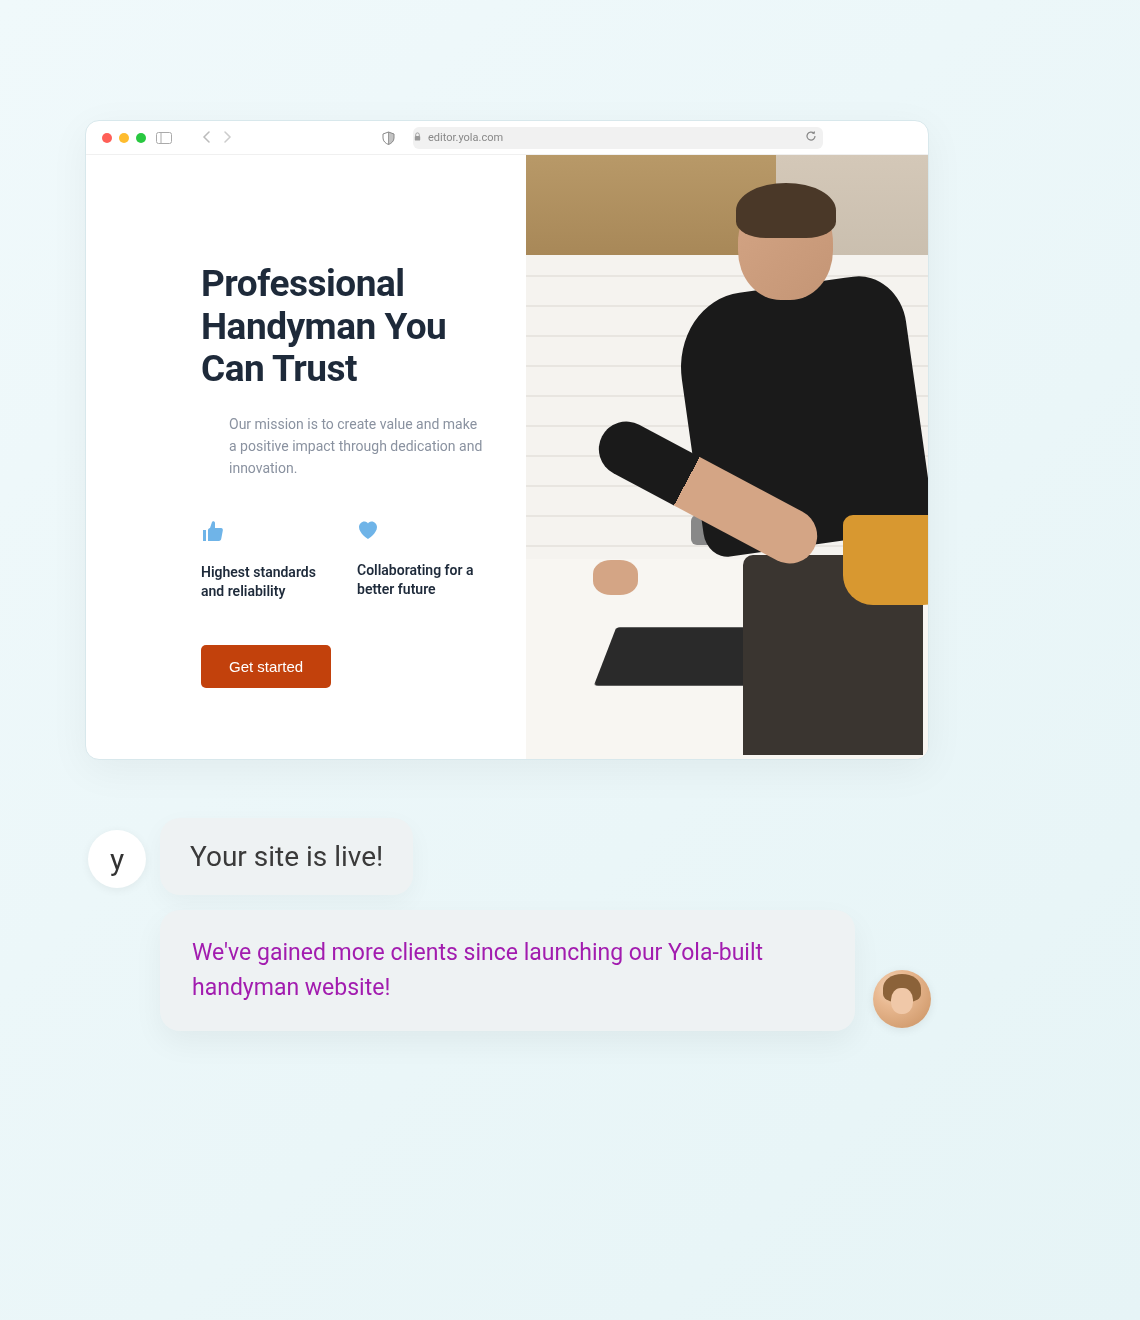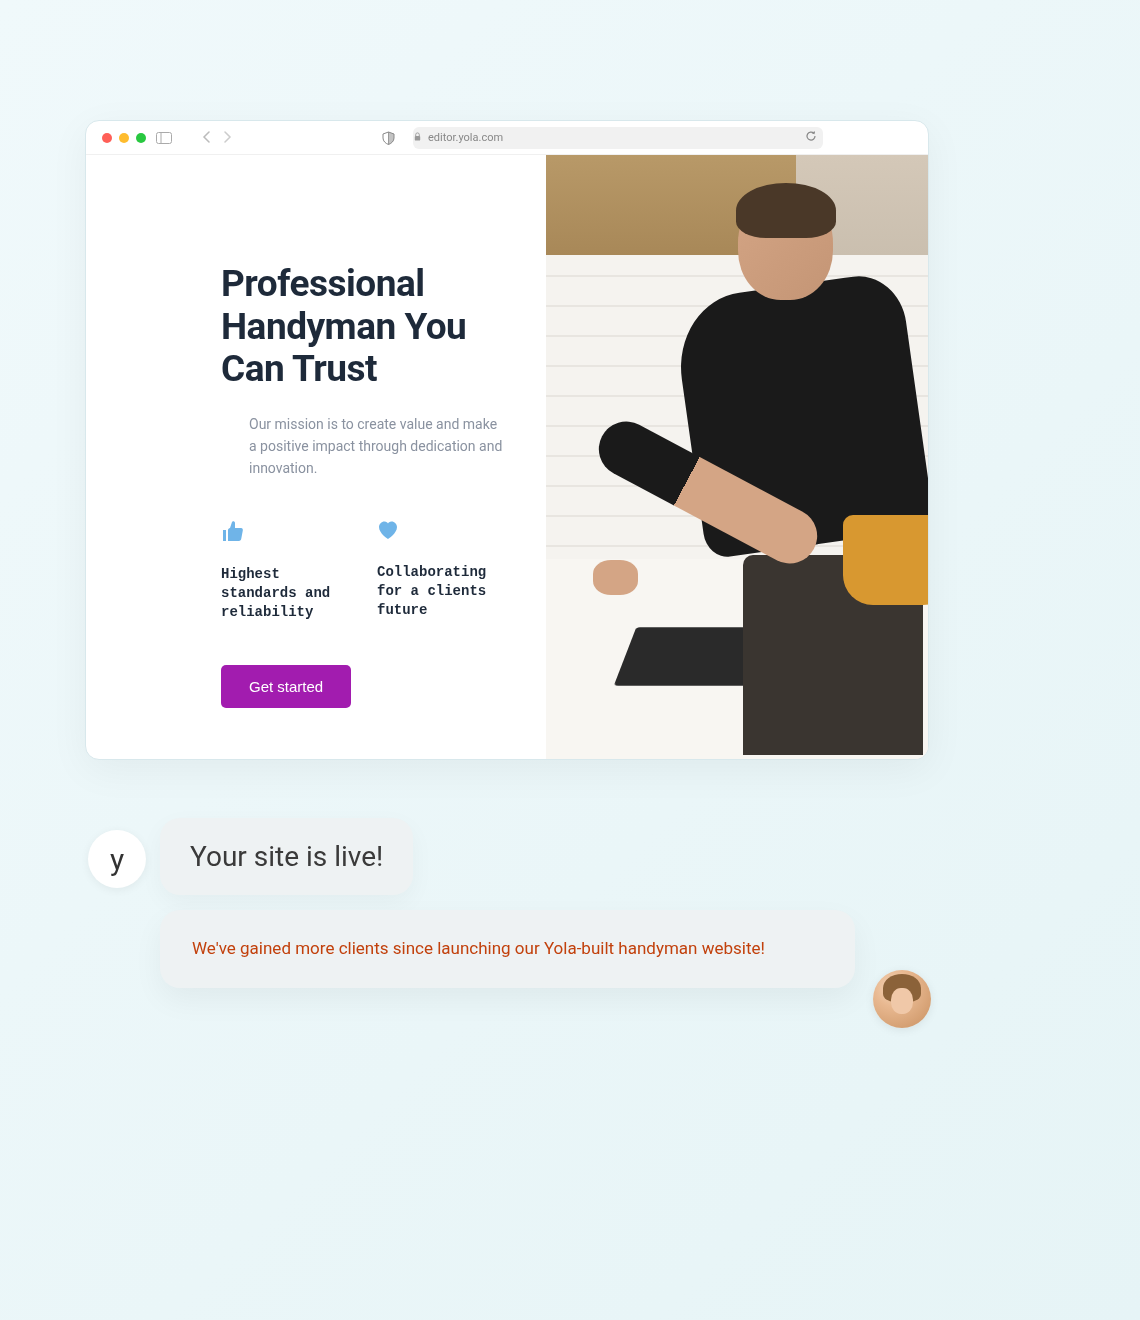--- a/index.html
+++ b/index.html
@@ -79,21 +79,20 @@
     }
     .reload-icon {
       margin-left: auto;
       margin-right: 6px;
       color: #888;
       font-size: 13px;
     }
     .page-content {
       display: flex;
       height: calc(100% - 34px);
-      padding-left: 20px;
     }
     .page-left {
       width: 440px;
       padding: 108px 40px 40px 115px;
     }
     .hero-title {
       font-size: 37px;
       font-weight: 700;
       color: #1e2a3a;
       line-height: 1.15;
@@ -107,36 +106,35 @@
       max-width: 260px;
       margin-left: 28px;
     }
     .features {
       display: flex;
       gap: 36px;
       margin-top: 40px;
     }
     .feature {
       max-width: 120px;
-      font-family: Liberation Mono, monospace;
     }
     .feature-icon {
       color: #6fb4e8;
       font-size: 22px;
       margin-bottom: 16px;
     }
     .feature-text {
       font-size: 14px;
       font-weight: 600;
       color: #1e2a3a;
       line-height: 1.35;
     }
     .cta-button {
       margin-top: 44px;
-      background: #a21caf;
+      background: #c2410c;
       color: #fff;
       border: none;
       padding: 13px 28px;
       border-radius: 5px;
       font-size: 15px;
       font-weight: 500;
       cursor: pointer;
     }
     .page-right {
       flex: 1;
@@ -323,22 +321,22 @@
       box-shadow: 0 8px 25px rgba(0,0,0,0.04);
     }
     .chat-bubble-2 {
       position: absolute;
       top: 910px;
       left: 160px;
       width: 695px;
       background: #eef2f3;
       padding: 26px 32px;
       border-radius: 20px;
-      font-size: 17px;
-      color: #c2410c;
+      font-size: 23px;
+      color: #a21caf;
       line-height: 1.5;
       box-shadow: 0 12px 30px rgba(0,0,0,0.05);
     }
     .chat-avatar-user {
       position: absolute;
       top: 970px;
       left: 873px;
       width: 58px;
       height: 58px;
       border-radius: 50%;
@@ -431,21 +429,21 @@
               </svg>
           </div>
           <div class="feature-text">Highest standards and reliability</div>
         </div>
         <div class="feature">
           <div class="feature-icon">
             <svg width="22" height="20" viewBox="0 0 22 20" fill="#6fb4e8">
                 <path d="M11 19s-9-5.5-9-12c0-3 2.5-5.5 5.5-5.5 2 0 3 1 3.5 2 .5-1 1.5-2 3.5-2 3 0 5.5 2.5 5.5 5.5 0 6.5-9 12-9 12z"></path>
               </svg>
           </div>
-          <div class="feature-text">Collaborating for a clients future</div>
+          <div class="feature-text">Collaborating for a better future</div>
         </div>
       </div>
       <button class="cta-button">Get started</button>
     </div>
     <div class="page-right">
       <div class="cabinet"></div>
       <div class="wall-tile"></div>
       <div class="counter-edge"></div>
       <div class="counter"></div>
       <div class="faucet"></div>

